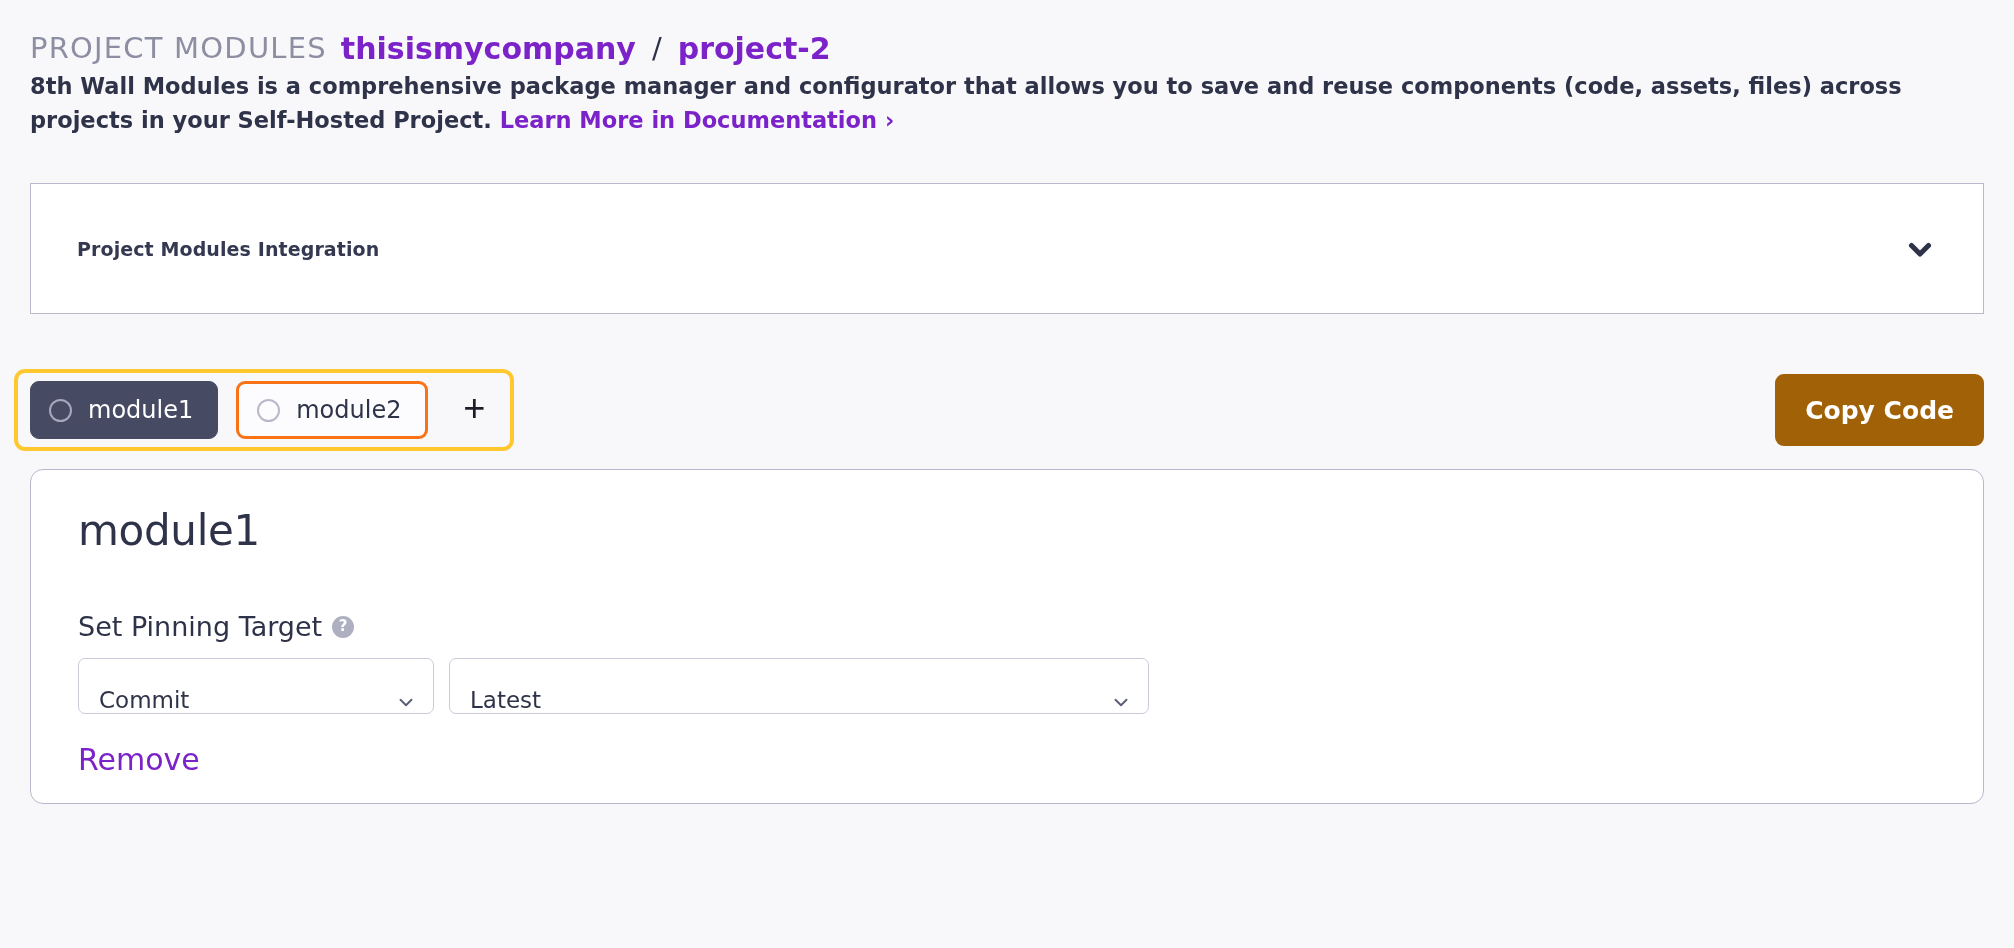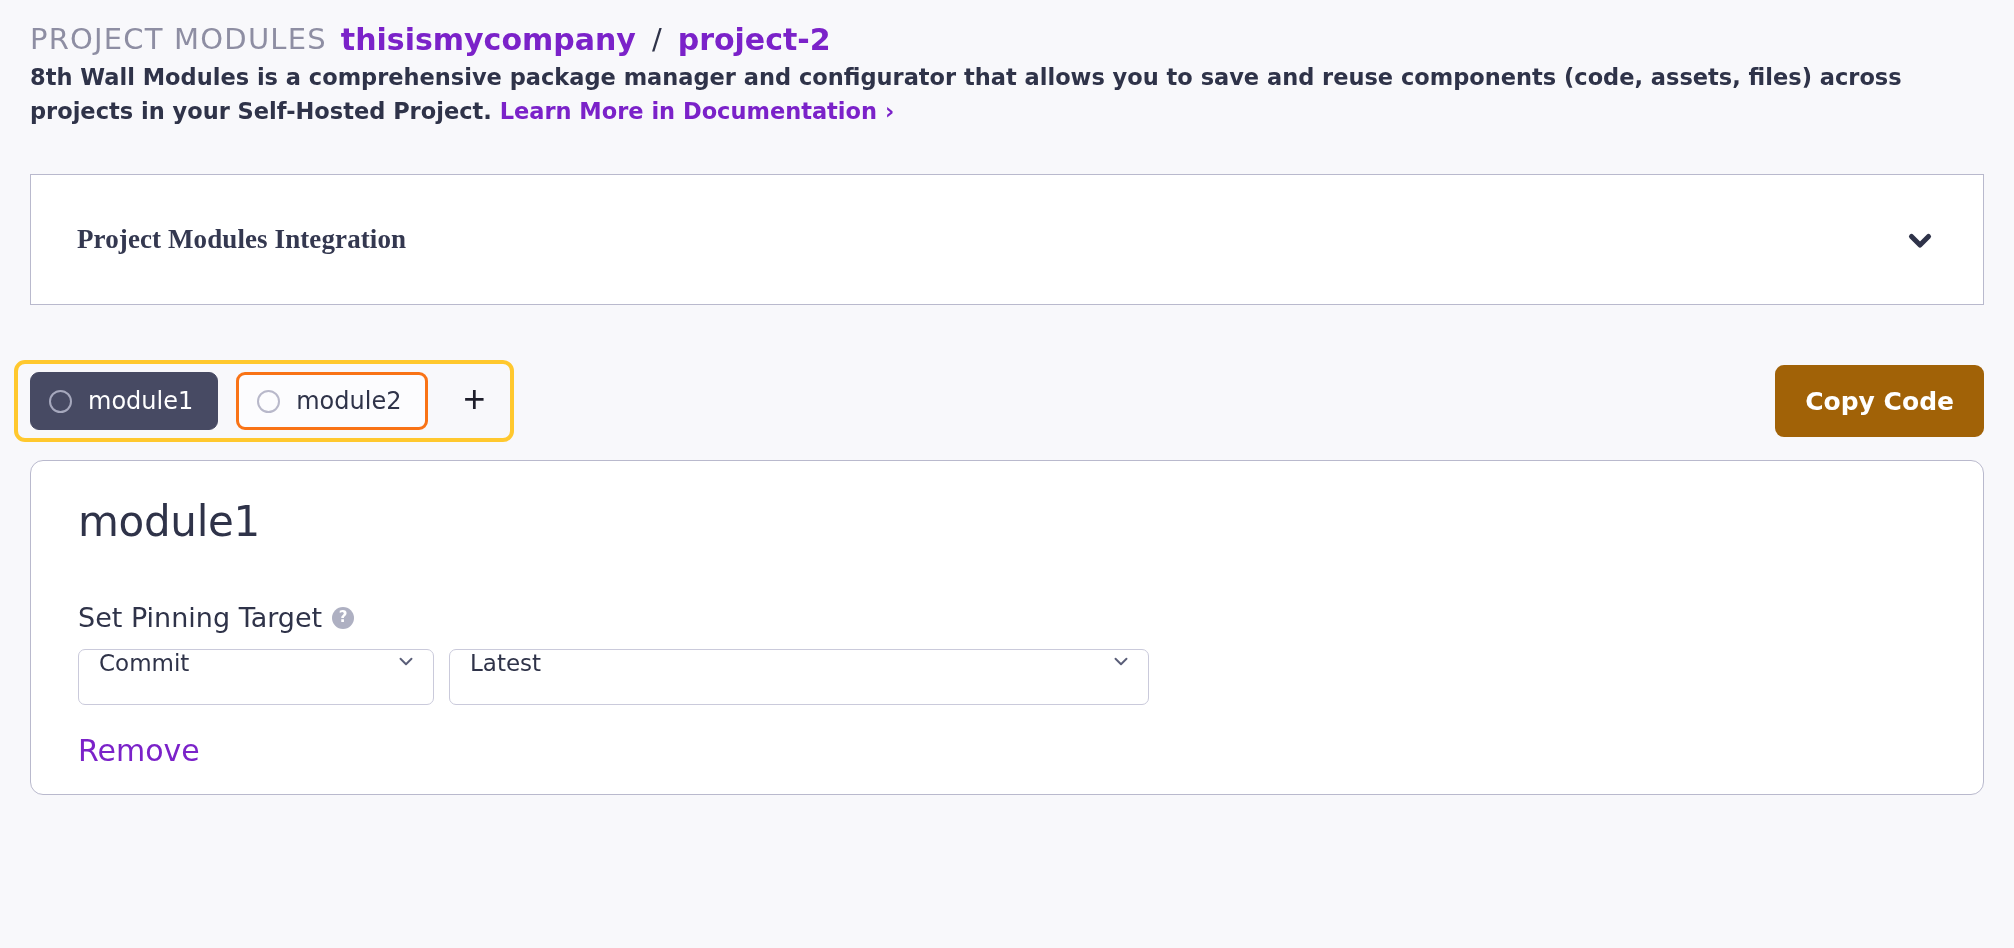--- a/index.html
+++ b/index.html
@@ -10,21 +10,21 @@
     background: #f8f8fb;
     font-family: "DejaVu Sans", sans-serif;
     overflow: hidden;
   }
 
   .page {
     position: relative;
     width: 2014px;
     height: 948px;
     background: #f8f8fb;
-    padding: 4px 30px;
+    padding: 13px 30px;
   }
 
   
   .breadcrumb {
     display: flex;
     align-items: center;
     gap: 14px;
     padding-top: 18px;
     padding-left: 0;
     height: 52px;
@@ -86,25 +86,24 @@
     height: 131px;
     background: #ffffff;
     border: 1px solid #b9b9cd;
     display: flex;
     align-items: center;
     justify-content: space-between;
     padding: 0 46px 0 46px;
     cursor: pointer;
   }
   .integration-title {
-    font-size: 27px;
+    font-size: 19px;
     font-weight: 700;
     color: #343850;
     letter-spacing: 0.1px;
-    font-family: Liberation Serif, serif;
   }
   .chev-big {
     width: 34px;
     height: 34px;
     display: flex;
     align-items: center;
     justify-content: center;
   }
 
   
@@ -236,21 +235,21 @@
     margin-top: 16px;
     margin-left: 17px;
   }
   .select-box {
     position: relative;
     height: 56px;
     background: #ffffff;
     border: 1px solid #cacadb;
     border-radius: 7px;
     display: flex;
-    align-items: flex-start;
+    align-items: flex-end;
     padding: 0 16px 0 20px;
     cursor: pointer;
   }
   .select-box.commit { width: 356px; }
   .select-box.version { width: 700px; }
   .select-value {
     font-size: 23px;
     color: #2f3349;
     flex: 1;
     white-space: nowrap;

